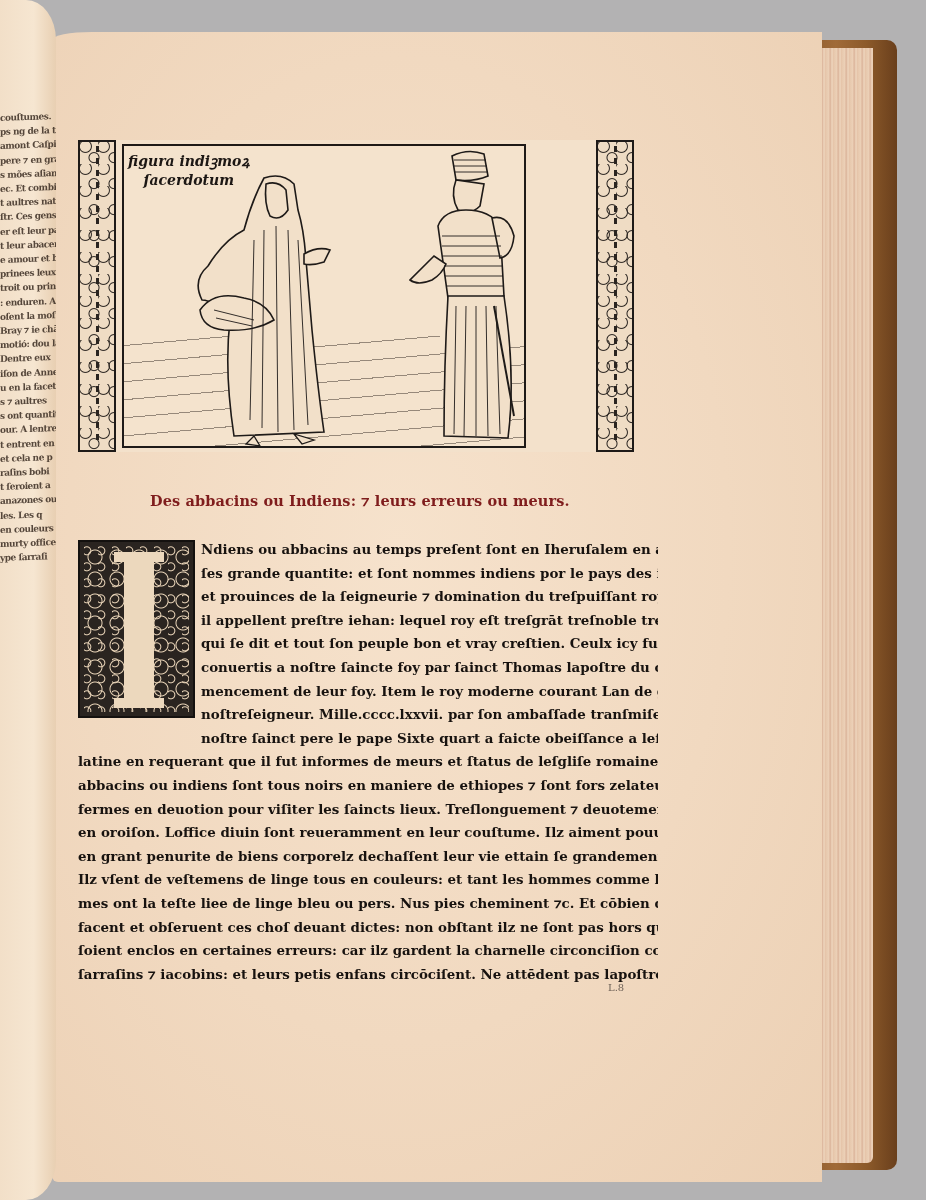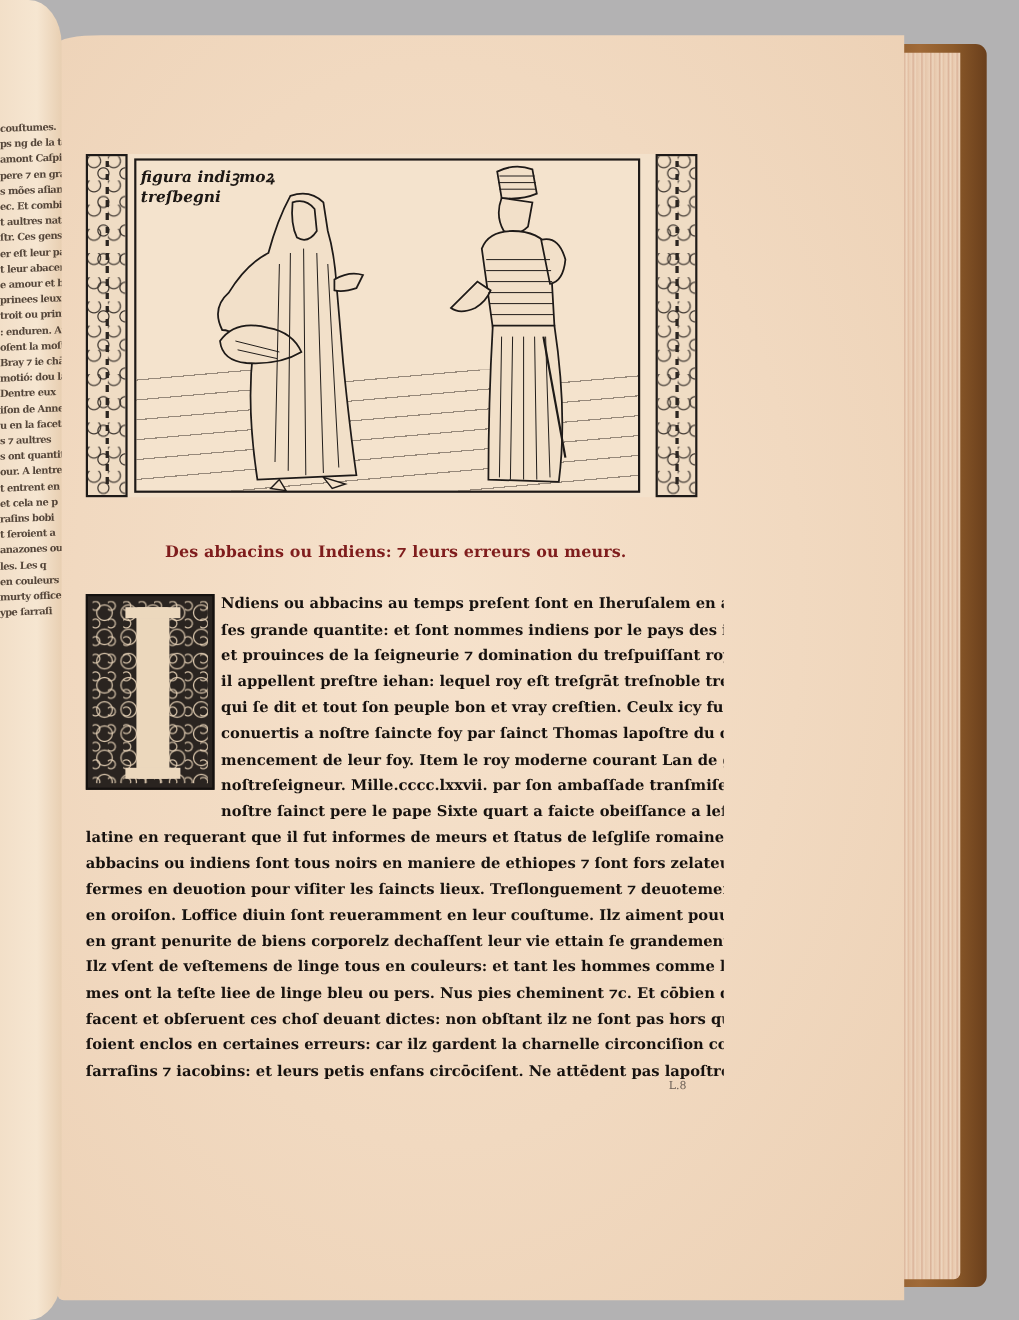--- a/index.html
+++ b/index.html
@@ -52,23 +52,24 @@
         radial-gradient(circle at 70% 60%, transparent 4px, #2a2420 5px, transparent 6px) 0 0/20px 26px,
         #efdcc4;
     }
     .border-col.left { left:0; }
     .border-col.right { right:0; }
     .border-col::after {
       content:""; position:absolute; left:16px; top:4px; width:3px; height:300px;
       background:repeating-linear-gradient(180deg,#2a2420 0 6px,transparent 6px 12px);
     }
     .scene {
-      position:absolute; left:44px; top:4px; width:460px; height:304px;
+      position:absolute; left:44px; top:4px; width:404px; height:304px;
       border:2px solid #1e1a18; box-sizing:border-box;
       background:#f4e3cd;
+      text-align:center;
     }
     .ground {
       position:absolute; left:0; bottom:0; width:100%; height:110px;
       background:repeating-linear-gradient(175deg,transparent 0 9px,#4a3f36 9px 10px,transparent 10px 18px);
       opacity:0.55;
     }
     .caption {
       position:absolute; font-family:"DejaVu Serif", serif; font-size:14px; line-height:19px;
       color:#1c1714; font-weight:bold; font-style:italic;
     }
@@ -192,21 +193,21 @@
       <g stroke="#1e1a18" stroke-width="0.9">
         <path d="M38 90 H96 M38 100 H97 M39 110 H98 M40 120 H98 M41 130 H99 M42 140 H99"></path>
         <path d="M52 160 L50 288 M62 160 L60 290 M72 160 L72 290 M82 160 L84 290 M92 160 L96 288"></path>
         <path d="M50 14 H82 M49 20 H83 M50 26 H83"></path>
       </g>
       <path d="M90 160 L110 270" stroke="#1e1a18" stroke-width="2"></path>
     </svg>
 
     <div class="caption c1">
       <div>figura indiꝫmoꝝ</div>
-      <div>treſbegni</div>
+      <div>ſacerdotum</div>
     </div>
   </div>
   <div class="border-col right"></div>
 </div>
 
 <div class="heading">Des abbacins ou Indiens: ⁊ leurs erreurs ou meurs.</div>
 
 <div class="initial">
   <div class="orn"></div>
   <div class="letter"></div>

